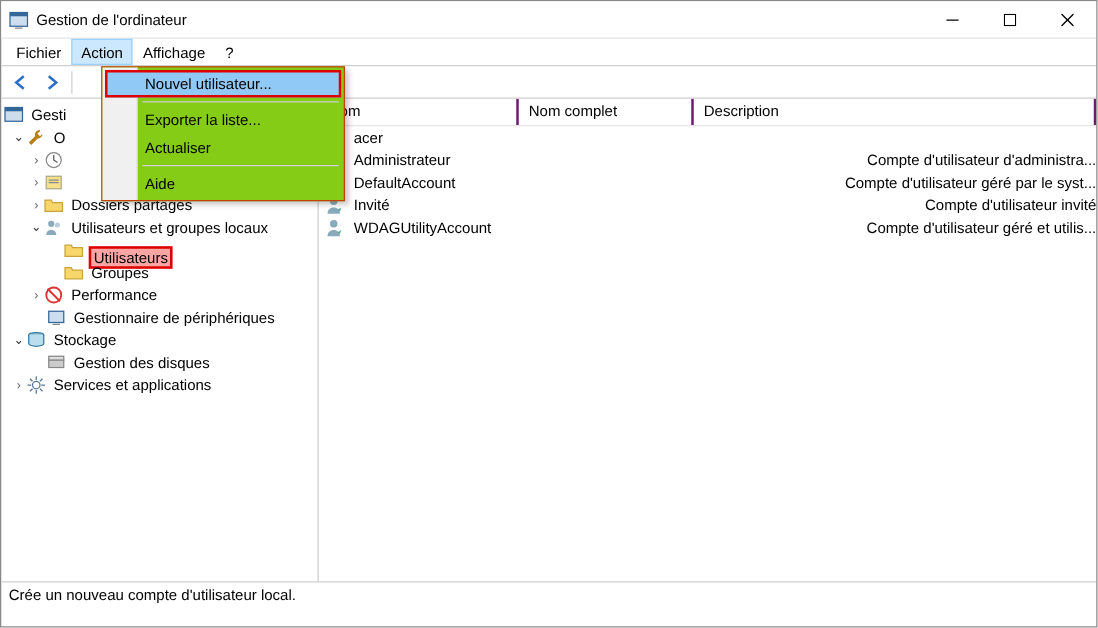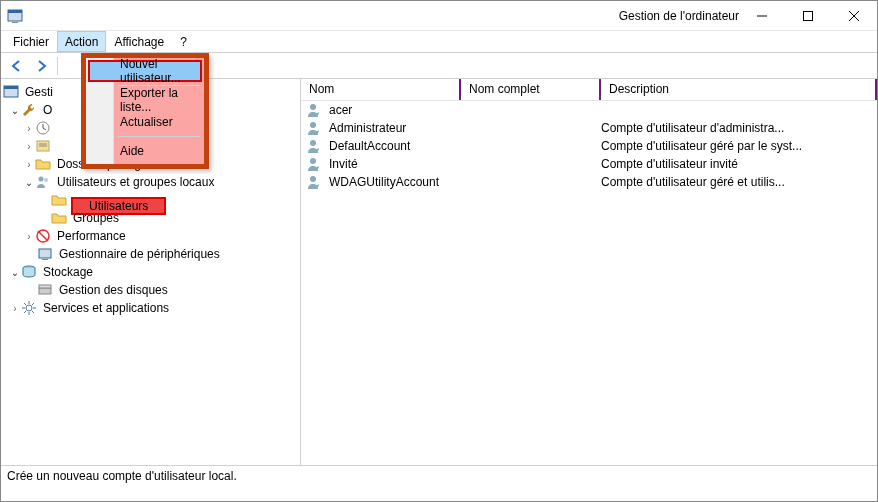--- a/index.html
+++ b/index.html
@@ -1,44 +1,44 @@
 <!DOCTYPE html>
 <html><head>
 <meta charset="utf-8">
 <style>
 * { box-sizing: border-box; margin: 0; padding: 0; font-family: "Segoe UI", Tahoma, sans-serif; font-size: 12px; }
 body { background: #fff; width: 878px; height: 502px; overflow: hidden; display: flex; flex-direction: column; border: 1px solid #888; }
 .titlebar { height: 30px; display: flex; align-items: center; padding-left: 6px; background: #fff; border-bottom: 1px solid #e5e5e5; }
 .titlebar .icon { width: 16px; height: 16px; margin-right: 6px; }
-.titlebar .title { flex: 1; text-align: right; }
+.titlebar .title { flex: 1; }
 .titlebar .winbtn { width: 46px; height: 30px; display: flex; align-items: center; justify-content: center; }
 .menubar { height: 22px; display: flex; align-items: stretch; padding-left: 4px; border-bottom: 1px solid #d0d0d0; position: relative; }
 .menubar .mitem { padding: 0 8px; display: flex; align-items: center; cursor: default; }
 .menubar .mitem.active { background: #cce8ff; border: 1px solid #99d1ff; padding: 0 7px; text-align: right; }
 .toolbar { height: 26px; border-bottom: 1px solid #d0d0d0; display: flex; align-items: center; padding-left: 6px; gap: 4px; position: relative; }
 .tbtn { width: 20px; height: 20px; display: flex; align-items: center; justify-content: center; }
 .tdiv { width: 1px; height: 18px; background: #d0d0d0; margin: 0 2px; }
-.dropdown { position: absolute; left: 80px; top: 0px; width: 128px; background: #fca5a5; border: 5px solid #c2410c; box-shadow: 3px 3px 4px rgba(0,0,0,0.2); z-index: 20; padding: 2px; }
+.dropdown { position: absolute; left: 80px; top: 0px; width: 195px; background: #84cc16; border: 1px solid #c2410c; box-shadow: 3px 3px 4px rgba(0,0,0,0.2); z-index: 20; padding: 2px; }
 .dropdown .iconcol { position:absolute; left:0; top:0; bottom:0; width:28px; background:#f0f0f0; border-right:1px solid #e0e0e0; }
 .dropdown .ditems { position:relative; }
 .dropdown .ditem { height: 22px; display: flex; align-items: center; padding-left: 32px; position: relative; }
 .dropdown .ditem.hl { background: #90c8f6; border: 2px solid #d00; margin: 0; padding-left: 30px; height: 22px; }
 .dropdown .dsep { height: 1px; background: #d0d0d0; margin: 3px 2px 3px 30px; }
 .content { flex: 1; display: flex; min-height: 0; }
-.tree { width: 300px; border-right: 1px solid #d0d0d0; padding: 4px 2px; overflow: hidden; position: relative; }
+.tree { width: 254px; border-right: 1px solid #d0d0d0; padding: 4px 2px; overflow: hidden; position: relative; }
 .trow { display: flex; align-items: center; height: 18px; white-space: nowrap; }
 .twist { width: 12px; text-align: center; color: #666; font-size: 10px; }
 .twist.open { color: #333; }
 .ticon { width: 16px; height: 16px; margin-right: 4px; display: inline-flex; align-items: center; justify-content: center; }
 .tlabel { padding: 0 2px; }
-.tlabel.sel { background: #ef4444; border: 2px solid #d00; padding: 0 16px; margin-top: 12px; }
+.tlabel.sel { background: #fca5a5; border: 2px solid #d00; padding: 0 2px; margin-top: 12px; }
 .list { flex: 1; display: flex; flex-direction: column; }
 .lhead { display: flex; height: 22px; border-bottom: 1px solid #e5e5e5; }
 .lhead .col { padding: 3px 8px; border-right: 2px solid #701a75; }
-.lrow { display: flex; height: 18px; align-items: center; }
+.lrow { display: flex; height: 18px; align-items: center; text-align: right; }
 .lrow .c1 { width: 160px; display: flex; align-items: center; padding-left: 4px; gap: 4px; }
 .lrow .c2 { width: 140px; }
 .lrow .c3 { flex: 1; white-space: nowrap; overflow: hidden; text-overflow: ellipsis; }
 .col.c1 { width: 160px; } .col.c2 { width: 140px; } .col.c3 { flex: 1; }
 .statusbar { height: 36px; border-top: 1px solid #d0d0d0; padding: 3px 6px; }
 .uicon { width:16px; height:16px; }
 svg { display: block; }
 </style>
 </head>
 <body>

